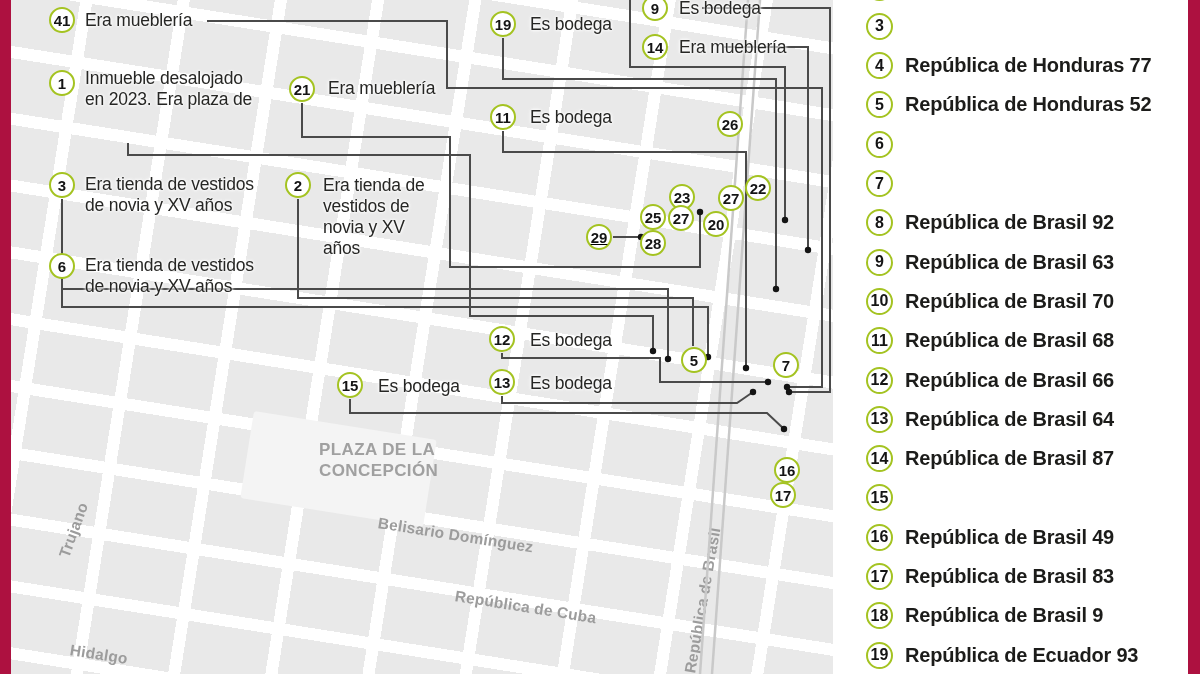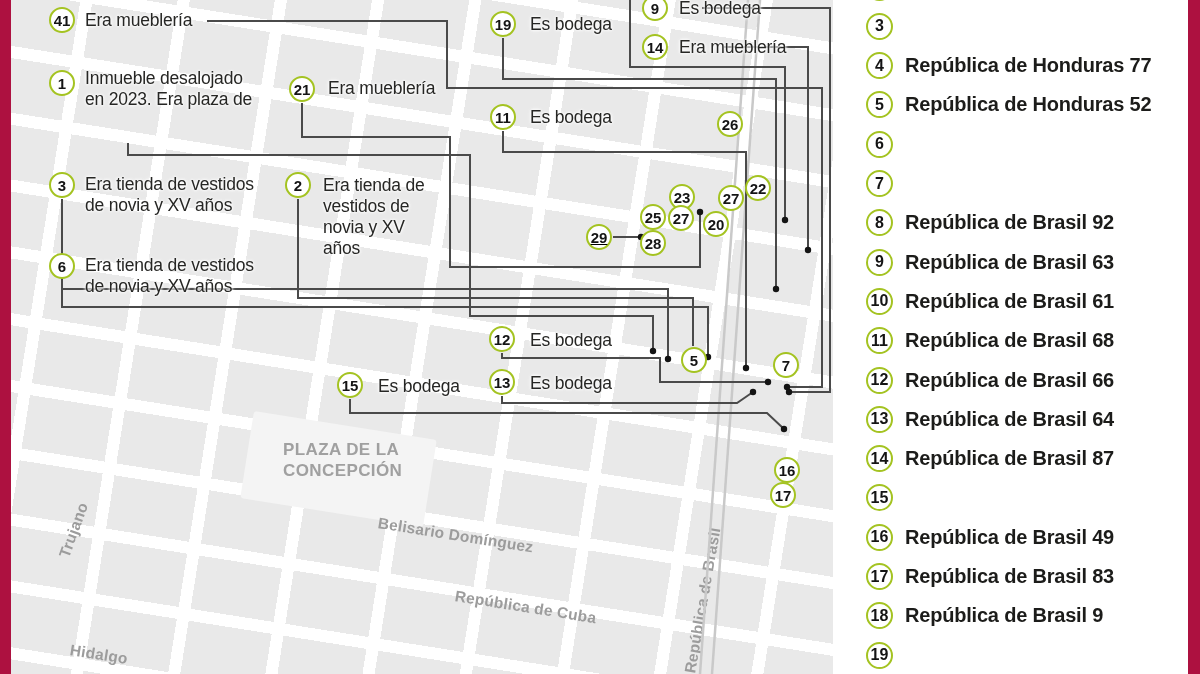--- a/index.html
+++ b/index.html
@@ -47,21 +47,21 @@
     white-space:nowrap;letter-spacing:-0.2px;
     text-shadow:0 0 3px #fff,0 0 3px #fff,0 0 5px #fff;
   }
   
   .street{
     position:absolute;z-index:2;font-size:15.5px;font-weight:600;color:var(--maplabel);
     white-space:nowrap;transform-origin:0 50%;letter-spacing:0.2px;
   }
   #plaza-label{
     position:absolute;z-index:2;font-size:17px;font-weight:bold;color:#a0a0a0;
-    line-height:21px;letter-spacing:0.4px;white-space:nowrap;
+    line-height:21px;letter-spacing:0.4px;white-space:nowrap;margin-left:36px;
   }
   
   #panel{position:absolute;left:833px;top:0;width:355px;height:674px;background:#fff;z-index:6;}
   .lrow{position:absolute;left:33px;display:flex;align-items:center;gap:12px;white-space:nowrap;}
   .lrow .circle{width:27px;height:27px;font-size:16px;flex:0 0 auto;}
   .ltext{font-size:20px;font-weight:bold;color:var(--ink);letter-spacing:-0.2px;}
 </style>
 </head>
 <body>
 
@@ -267,21 +267,21 @@
     <div class="lrow" style="top: 209.3px;">
       <span class="circle">8</span>
       <span class="ltext">República de Brasil 92</span>
     </div>
     <div class="lrow" style="top: 248.6px;">
       <span class="circle">9</span>
       <span class="ltext">República de Brasil 63</span>
     </div>
     <div class="lrow" style="top: 287.9px;">
       <span class="circle">10</span>
-      <span class="ltext">República de Brasil 61</span>
+      <span class="ltext">República de Brasil 70</span>
     </div>
     <div class="lrow" style="top: 327.2px;">
       <span class="circle">11</span>
       <span class="ltext">República de Brasil 68</span>
     </div>
     <div class="lrow" style="top: 366.5px;">
       <span class="circle">12</span>
       <span class="ltext">República de Brasil 66</span>
     </div>
     <div class="lrow" style="top: 405.8px;">
@@ -302,17 +302,18 @@
     <div class="lrow" style="top: 563px;">
       <span class="circle">17</span>
       <span class="ltext">República de Brasil 83</span>
     </div>
     <div class="lrow" style="top: 602.3px;">
       <span class="circle">18</span>
       <span class="ltext">República de Brasil 9</span>
     </div>
     <div class="lrow" style="top: 641.6px;">
       <span class="circle">19</span>
+      <span class="ltext">República de Ecuador 93</span>
     </div>
   </div>
 
 <div class="bar left"></div>
 <div class="bar right"></div>
 
 </body></html>

